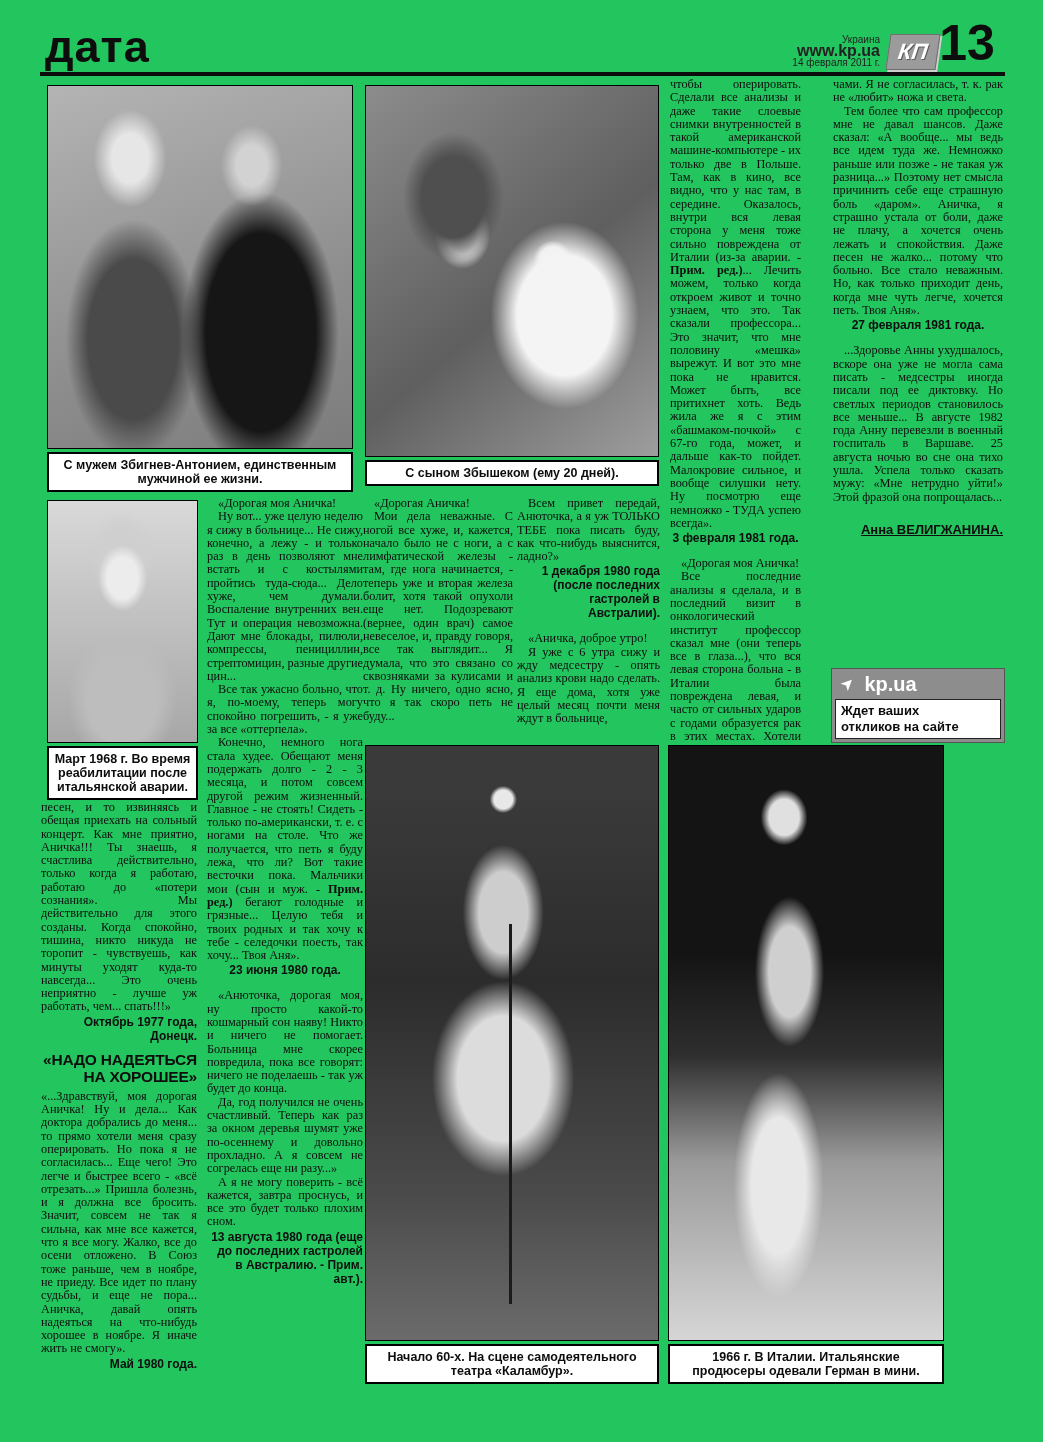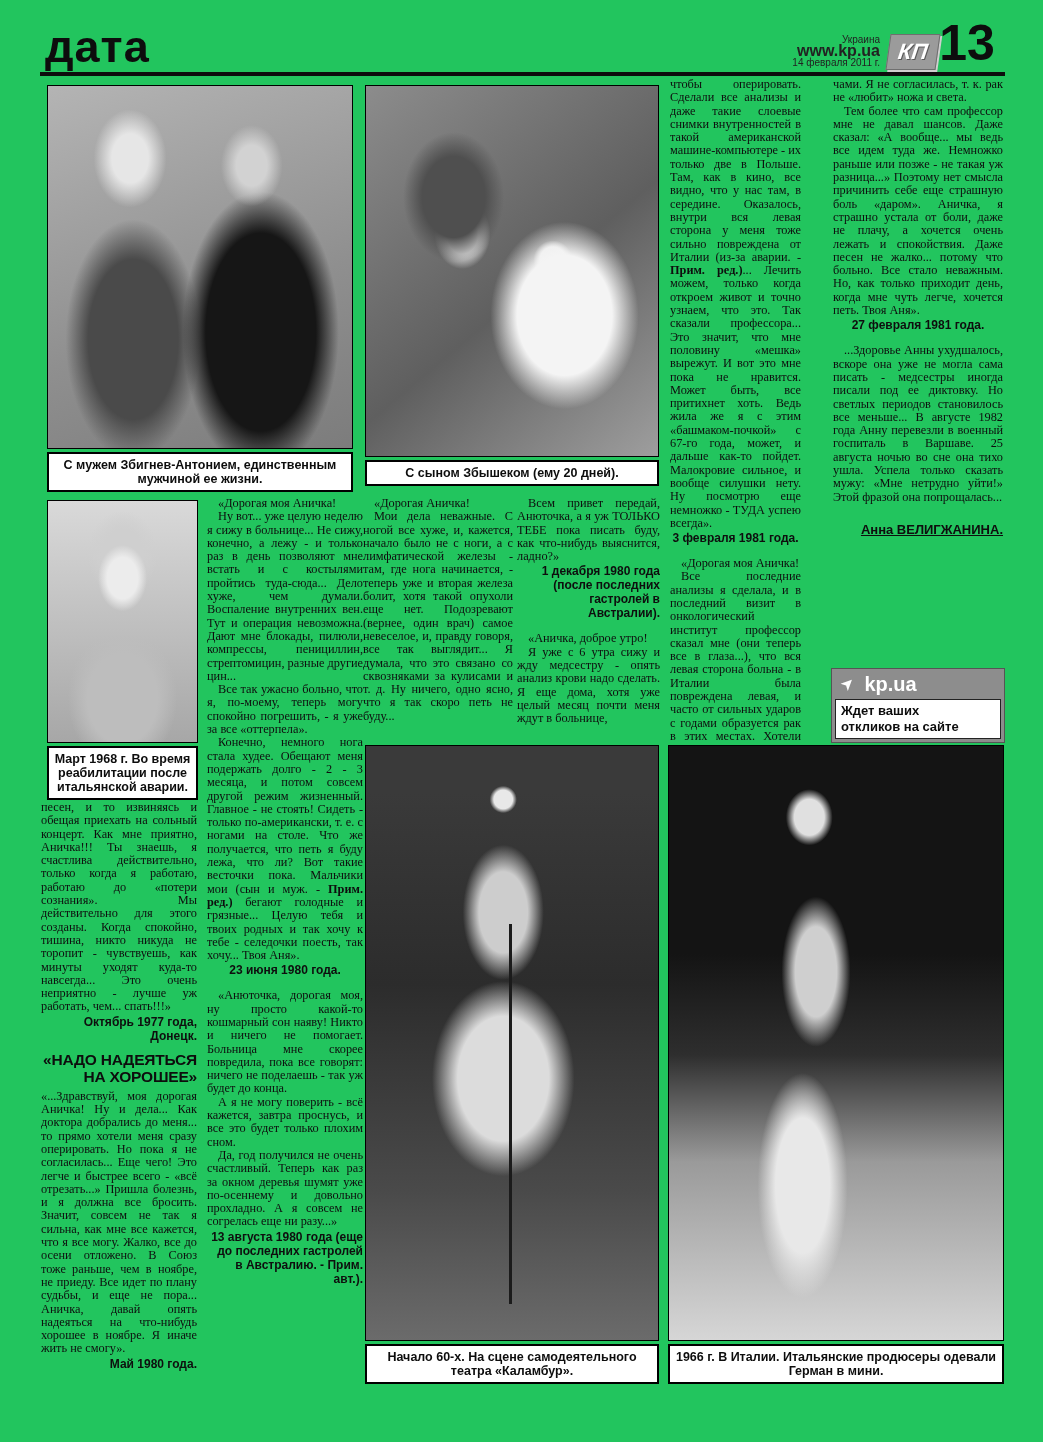--- a/index.html
+++ b/index.html
@@ -18,21 +18,21 @@
 
   
   .fig { position:absolute; margin:0; }
   .photo { position:relative; border:1px solid #000; box-sizing:border-box; }
   .cap { margin-top:3px; border:2px solid #000; background:#fff; font:bold 12.5px/14px "Liberation Sans", sans-serif; text-align:center; padding:4px 5px; color:#0d0d0d; }
 
   #fig-husband { left:47px;  top:85px;  width:306px; }
   #fig-son     { left:365px; top:85px;  width:294px; }
   #fig-rehab   { left:47px;  top:500px; width:151px; }
   #fig-stage   { left:365px; top:745px; width:294px; }
-  #fig-italy   { left:668px; top:745px; width:336px; }
+  #fig-italy   { left:668px; top:745px; width:276px; }
 
   .ph1 { height:364px; background:
     radial-gradient(52px 70px at 27% 20%, #e6e6e6 0 35%, rgba(230,230,230,0) 70%),
     radial-gradient(44px 58px at 67% 22%, #d2d2d2 0 35%, rgba(210,210,210,0) 70%),
     radial-gradient(100px 180px at 70% 68%, #161616 0 55%, rgba(22,22,22,0) 78%),
     radial-gradient(90px 160px at 28% 70%, #4a4a4a 0 50%, rgba(74,74,74,0) 75%),
     linear-gradient(160deg, #b4b4b4, #8f8f8f 60%, #7c7c7c); }
   .ph2 { height:372px; background:
     radial-gradient(70px 90px at 30% 30%, #4f4f4f 0 45%, rgba(79,79,79,0) 72%),
     radial-gradient(40px 50px at 33% 40%, #dcdcdc 0 40%, rgba(220,220,220,0) 70%),
@@ -145,22 +145,22 @@
     <p class="date dr">Май 1980 года.</p>
   </section>
 
   <section class="col" id="col2">
     <p>«Дорогая моя Аничка!</p>
     <p>Ну вот... уже целую неделю я сижу в больнице... Не сижу, конечно, а лежу - и только раз в день позволяют мне встать и с костылями пройтись туда-сюда... Дело хуже, чем думали. Воспаление внутренних вен. Тут и операция невозможна. Дают мне блокады, пилюли, компрессы, пенициллин, стрептомицин, разные другие цин...</p>
     <p>Все так ужасно больно, что я, по-моему, теперь могу спокойно погрешить, - я уже за все «оттерпела».</p>
     <p><span>Конечно, немного нога стала худее. Обещают меня подержать долго - 2 - 3 месяца, и потом совсем другой режим жизненный. Главное - не стоять! Сидеть - только по-американски, т. е. с ногами на столе. Что же получается, что петь я буду лежа, что ли? Вот такие весточки пока. Мальчики мои (сын и муж. - </span><b>Прим. ред.)</b><span> бегают голодные и грязные... Целую тебя и твоих родных и так хочу к тебе - селедочки поесть, так хочу... Твоя Аня».</span></p>
     <p class="date dc">23 июня 1980 года.</p>
     <p class="sp">«Анюточка, дорогая моя, ну просто какой-то кошмарный сон наяву! Никто и ничего не помогает. Больница мне скорее повредила, пока все говорят: ничего не поделаешь - так уж будет до конца.</p>
+    <p>Да, год получился не очень счастливый. Теперь как раз за окном деревья шумят уже по-осеннему и довольно прохладно. А я совсем не согрелась еще ни разу...»</p>
     <p>А я не могу поверить - всё кажется, завтра проснусь, и все это будет только плохим сном.</p>
-    <p>Да, год получился не очень счастливый. Теперь как раз за окном деревья шумят уже по-осеннему и довольно прохладно. А я совсем не согрелась еще ни разу...»</p>
     <p class="date dr">13 августа 1980 года (еще до последних гастролей в Австралию. - Прим. авт.).</p>
   </section>
 
   <section class="col" id="col3">
     <p>«Дорогая Аничка!</p>
     <p>Мои дела неважные. С ногой все хуже, и, кажется, начало было не с ноги, а с лимфатической железы - там, где нога начинается, - теперь уже и вторая железа болит, хотя такой опухоли еще нет. Подозревают (вернее, один врач) самое невеселое, и, правду говоря, все так выглядит... Я думала, что это связано со сквозняками за кулисами и т. д. Ну ничего, одно ясно, что я так скоро петь не буду...</p>
   </section>
 
   <section class="col" id="col4">
     <p>Всем привет передай, Анюточка, а я уж ТОЛЬКО ТЕБЕ пока писать буду, как что-нибудь выяснится, ладно?»</p>

